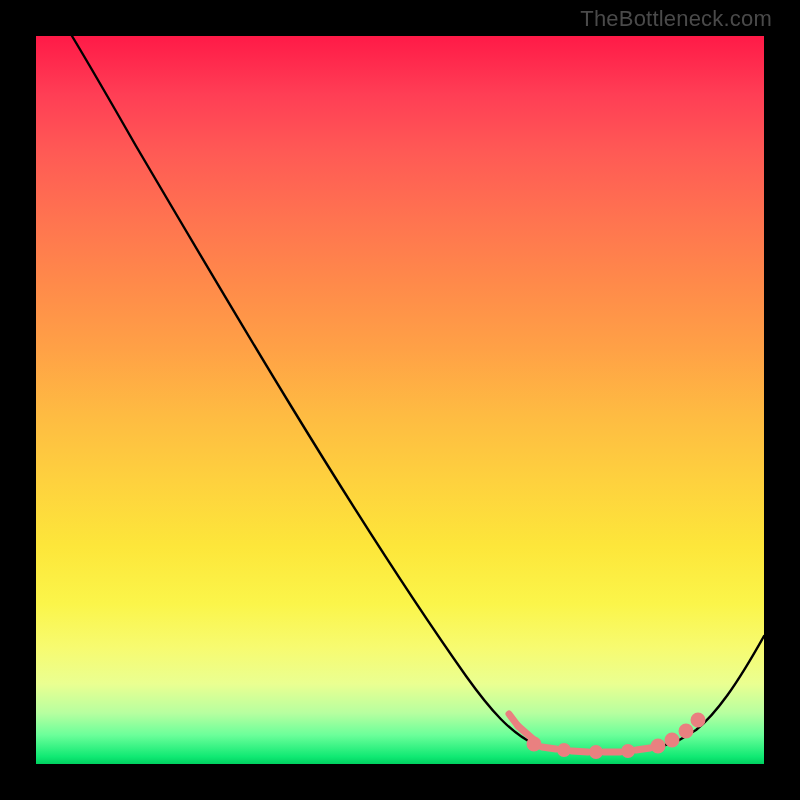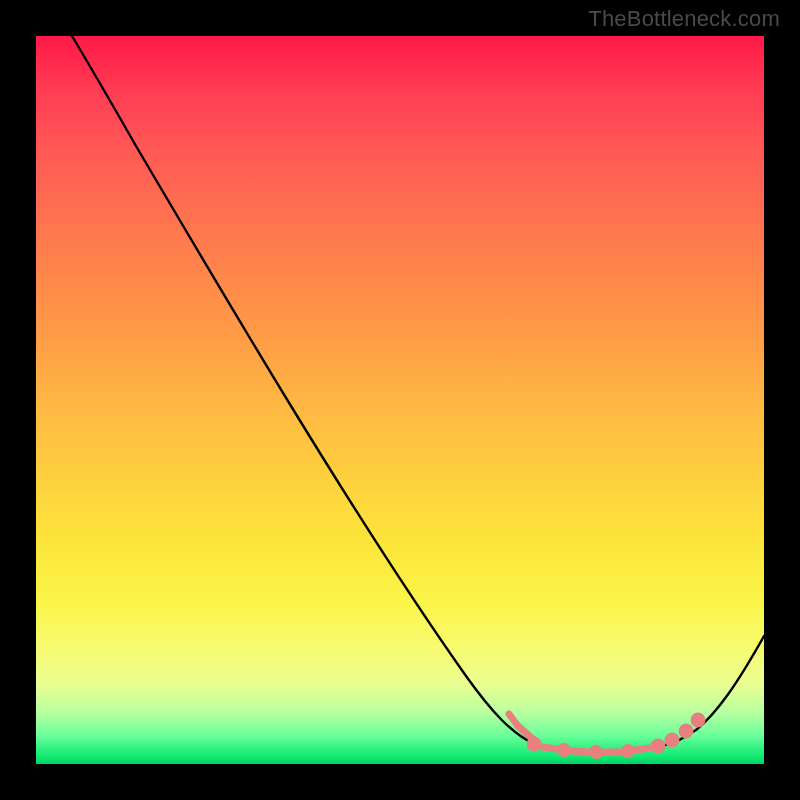--- a/index.html
+++ b/index.html
@@ -49,21 +49,21 @@
     position: absolute;
     left: 0;
     top: 0;
     width: 728px;
     height: 728px;
     overflow: visible;
   }
   .watermark {
     position: absolute;
     top: 6px;
-    right: 20px;
+    right: 28px;
     color: #4a4a4a;
     font-size: 22px;
     font-weight: 500;
     letter-spacing: 0.2px;
     user-select: none;
   }
 </style>
 </head>
 <body>
 

